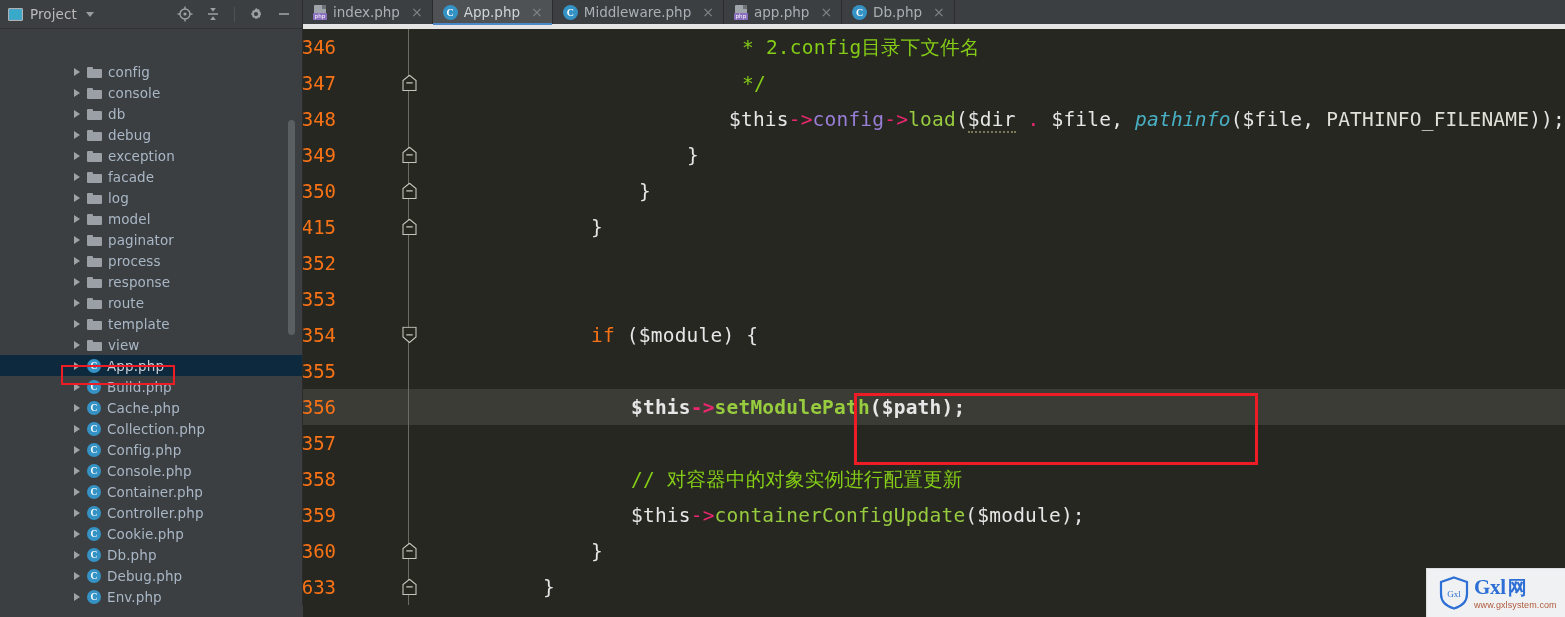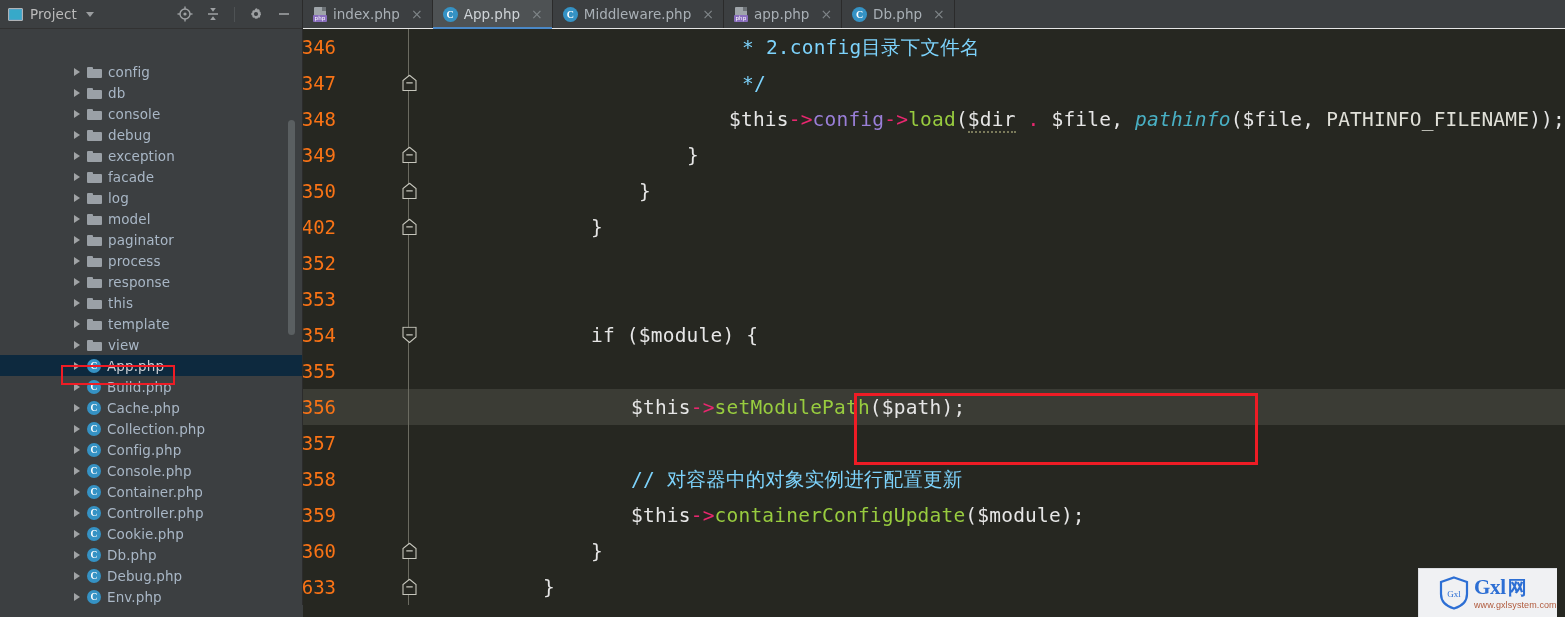--- a/index.html
+++ b/index.html
@@ -100,21 +100,21 @@
   .anno-tree {
     position: absolute; left: 61px; top: 365px; width: 114px; height: 20px;
     border: 2.5px solid #ee1c25; pointer-events: none; z-index: 30;
   }
 
   
   .main { flex: 1; display: flex; flex-direction: column; position: relative; }
 
   .tabbar {
     height: 29px; min-height: 29px; display: flex; align-items: stretch;
-    background: #3c3f41; border-bottom: 1px solid #e5e5e5;
+    background: #3c3f41; border-bottom: 5px solid #e5e5e5;
   }
   .tab {
     display: flex; align-items: center; gap: 6px;
     padding: 0 9px 0 10px; position: relative;
     border-right: 1px solid #2b2b2b;
     color: #a9b0b6; font-size: 13.5px; cursor: default;
   }
   .tab.active { background: #4e5254; color: #cfd4d8; }
   .tab.active::after {
     content:''; position:absolute; left:0; right:0; bottom:-1px; height:2.5px;
@@ -176,40 +176,40 @@
     flex: 1; color: #a9b7c6; font-size: 19.5px;
     letter-spacing: .2px; white-space: pre;
     padding-left: 17px;
     font-family: "DejaVu Sans Mono", "Liberation Mono", monospace;
   }
   .w  { color: #e6e6e6; }
   .arrow { color: #e8276f; }
   .purple { color: #9a7fd8; }
   .lgreen { color: #98cc3f; }
   .pink { color: #e8276f; }
-  .kw { color: #e5e5e5; text-align: right; }
-  .cmt { color: #7dd3fc; }
+  .kw { color: #f97316; text-align: right; }
+  .cmt { color: #84cc16; }
   .italic-cyan { color: #49b0c4; font-style: italic; }
   .const { color: #e0e0d8; }
   .punc { color: #e6e6e6; }
   .squig {
     border-bottom: 2px dotted #7a7a5a;
   }
 
   
   .anno-code {
     position: absolute; left: 551px; top: 364px; width: 404px; height: 72px;
     border: 3px solid #ee1c25; pointer-events: none; z-index: 40;
   }
 
   
   .watermark {
-    position: absolute; right: 8px; bottom: 0; width: 139px; height: 49px;
+    position: absolute; right: 0; bottom: 0; width: 139px; height: 49px;
     background: #f0f1f3; display: flex; align-items: center;
-    padding-left: 20px; gap: 5px; z-index: 60;
+    padding-left: 12px; gap: 5px; z-index: 60;
     border-top: 1px solid #dcdee1; border-left: 1px solid #dcdee1;
   }
   .wm-shield { width: 30px; height: 34px; flex: none; }
   .wm-txt { display: flex; flex-direction: column; line-height: 1; }
   .wm-main {
     font-size: 21px; color: #2d6fd4; font-weight: bold;
     font-family: "Liberation Serif", serif; letter-spacing: -.3px;
     display: flex; align-items: baseline; gap: 2px;
   }
   .wm-cn { font-size: 19px; color: #2d6fd4; font-family: "DejaVu Sans", sans-serif; }
@@ -269,30 +269,30 @@
         <div class="sb-scroll"></div>
       </div>
     <div class="tree-row">
           <span class="tree-arrow"></span>
           <span class="folder-ico"></span>
           <span class="tree-label">config</span>
         </div>
         <div class="tree-row">
           <span class="tree-arrow"></span>
           <span class="folder-ico"></span>
+          <span class="tree-label">console</span>
+        </div>
+        <div class="tree-row">
+          <span class="tree-arrow"></span>
+          <span class="folder-ico"></span>
           <span class="tree-label">db</span>
         </div>
         <div class="tree-row">
           <span class="tree-arrow"></span>
           <span class="folder-ico"></span>
-          <span class="tree-label">console</span>
-        </div>
-        <div class="tree-row">
-          <span class="tree-arrow"></span>
-          <span class="folder-ico"></span>
           <span class="tree-label">debug</span>
         </div>
         <div class="tree-row">
           <span class="tree-arrow"></span>
           <span class="folder-ico"></span>
           <span class="tree-label">exception</span>
         </div>
         <div class="tree-row">
           <span class="tree-arrow"></span>
           <span class="folder-ico"></span>
@@ -319,21 +319,21 @@
           <span class="tree-label">process</span>
         </div>
         <div class="tree-row">
           <span class="tree-arrow"></span>
           <span class="folder-ico"></span>
           <span class="tree-label">response</span>
         </div>
         <div class="tree-row">
           <span class="tree-arrow"></span>
           <span class="folder-ico"></span>
-          <span class="tree-label">this</span>
+          <span class="tree-label">route</span>
         </div>
         <div class="tree-row">
           <span class="tree-arrow"></span>
           <span class="folder-ico"></span>
           <span class="tree-label">template</span>
         </div>
         <div class="tree-row">
           <span class="tree-arrow"></span>
           <span class="folder-ico"></span>
           <span class="tree-label">view</span>
@@ -472,21 +472,21 @@
           <div class="ed-row">
             <div class="gutter">350</div>
             <div class="foldline"></div>
             <div class="fold"><svg viewBox="0 0 15 17" width="15" height="17">
                 <polygon points="7.5,0.8 14,6 14,16 1,16 1,6" fill="#262721" stroke="#c6c6bc" stroke-width="1.1"></polygon>
                 <line x1="4.3" y1="8.4" x2="10.7" y2="8.4" stroke="#c6c6bc" stroke-width="1.1"></line>
               </svg></div>
             <div class="code" style="padding-left: 246px;"><span class="punc">}</span></div>
           </div>
           <div class="ed-row">
-            <div class="gutter">402</div>
+            <div class="gutter">415</div>
             <div class="foldline"></div>
             <div class="fold"><svg viewBox="0 0 15 17" width="15" height="17">
                 <polygon points="7.5,0.8 14,6 14,16 1,16 1,6" fill="#262721" stroke="#c6c6bc" stroke-width="1.1"></polygon>
                 <line x1="4.3" y1="8.4" x2="10.7" y2="8.4" stroke="#c6c6bc" stroke-width="1.1"></line>
               </svg></div>
             <div class="code" style="padding-left: 198px;"><span class="punc">}</span></div>
           </div>
           <div class="ed-row">
             <div class="gutter">352</div>
             <div class="foldline"></div>
@@ -507,21 +507,21 @@
             <div class="code" style="padding-left: 198px;"><span class="kw">if</span> <span class="punc">(</span><span class="w">$module</span><span class="punc">)</span> <span class="punc">{</span></div>
           </div>
           <div class="ed-row">
             <div class="gutter">355</div>
             <div class="foldline"></div>
             <div class="code" style="padding-left: 0px;"></div>
           </div>
           <div class="ed-row current">
             <div class="gutter">356</div>
             <div class="foldline"></div>
-            <div class="code" style="padding-left: 238px;"><span class="w">$this</span><span class="arrow">-&gt;</span><span class="lgreen">setModulePath</span><span class="punc">(</span><span class="w">$path</span><span class="punc">);</span></div>
+            <div class="code" style="padding-left: 238px; font-weight: bold;"><span class="w">$this</span><span class="arrow">-&gt;</span><span class="lgreen">setModulePath</span><span class="punc">(</span><span class="w">$path</span><span class="punc">);</span></div>
           </div>
           <div class="ed-row">
             <div class="gutter">357</div>
             <div class="foldline"></div>
             <div class="code" style="padding-left: 0px;"></div>
           </div>
           <div class="ed-row">
             <div class="gutter">358</div>
             <div class="foldline"></div>
             <div class="code" style="padding-left: 238px;"><span class="cmt">// 对容器中的对象实例进行配置更新</span></div>

